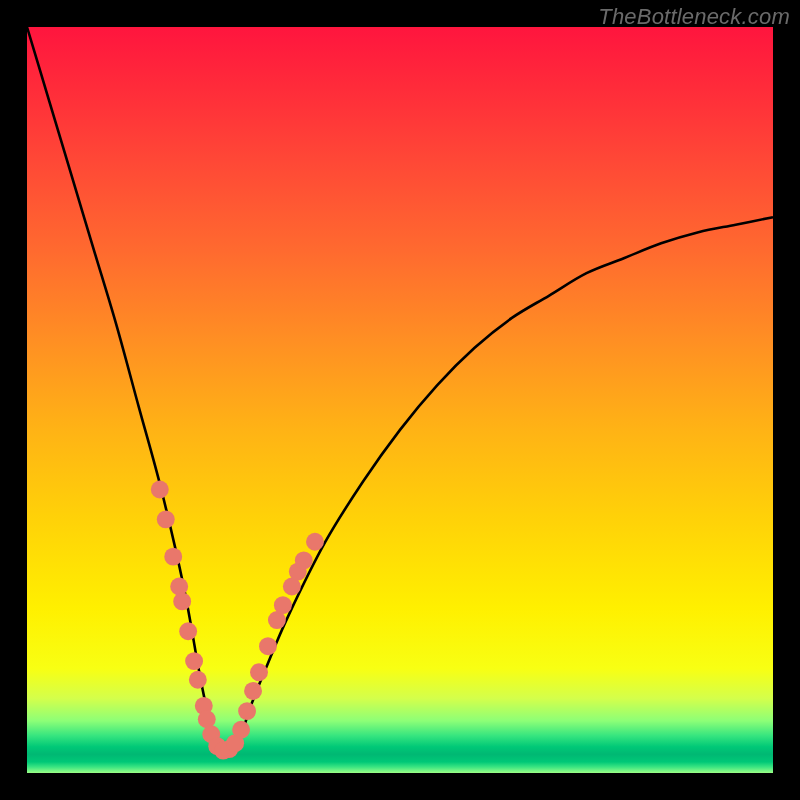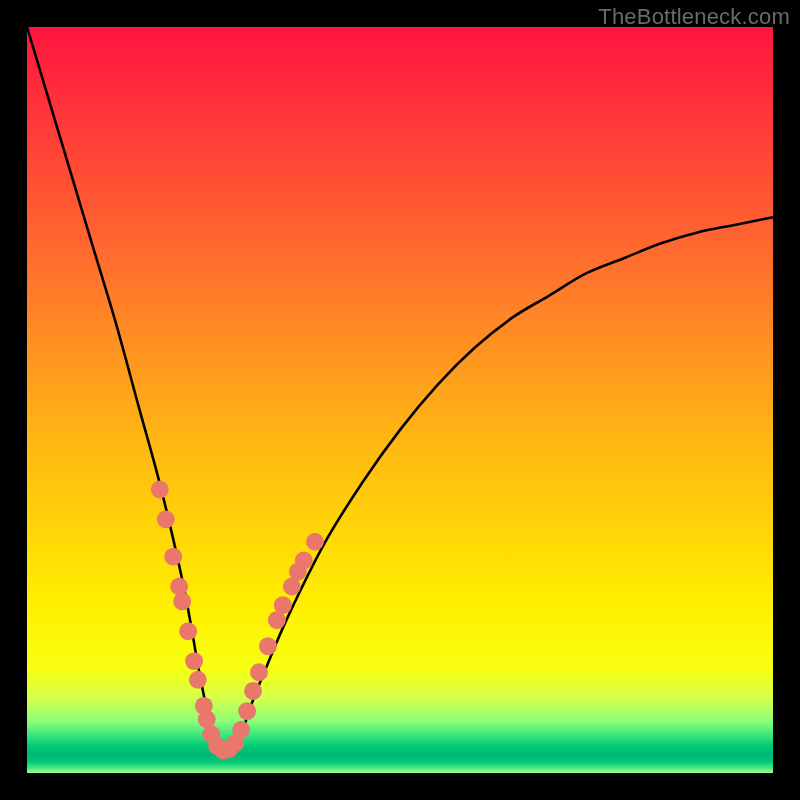--- a/index.html
+++ b/index.html
@@ -11,20 +11,21 @@
     background: #000;
     font-family: Arial, Helvetica, sans-serif;
   }
   .frame {
     position: absolute;
     left: 0;
     top: 0;
     width: 800px;
     height: 800px;
     background: #000;
+    font-style: italic;
   }
   .plot-area {
     position: absolute;
     left: 27px;
     top: 27px;
     width: 746px;
     height: 746px;
     
     background: linear-gradient(to bottom,
       #ff153e 0%,

